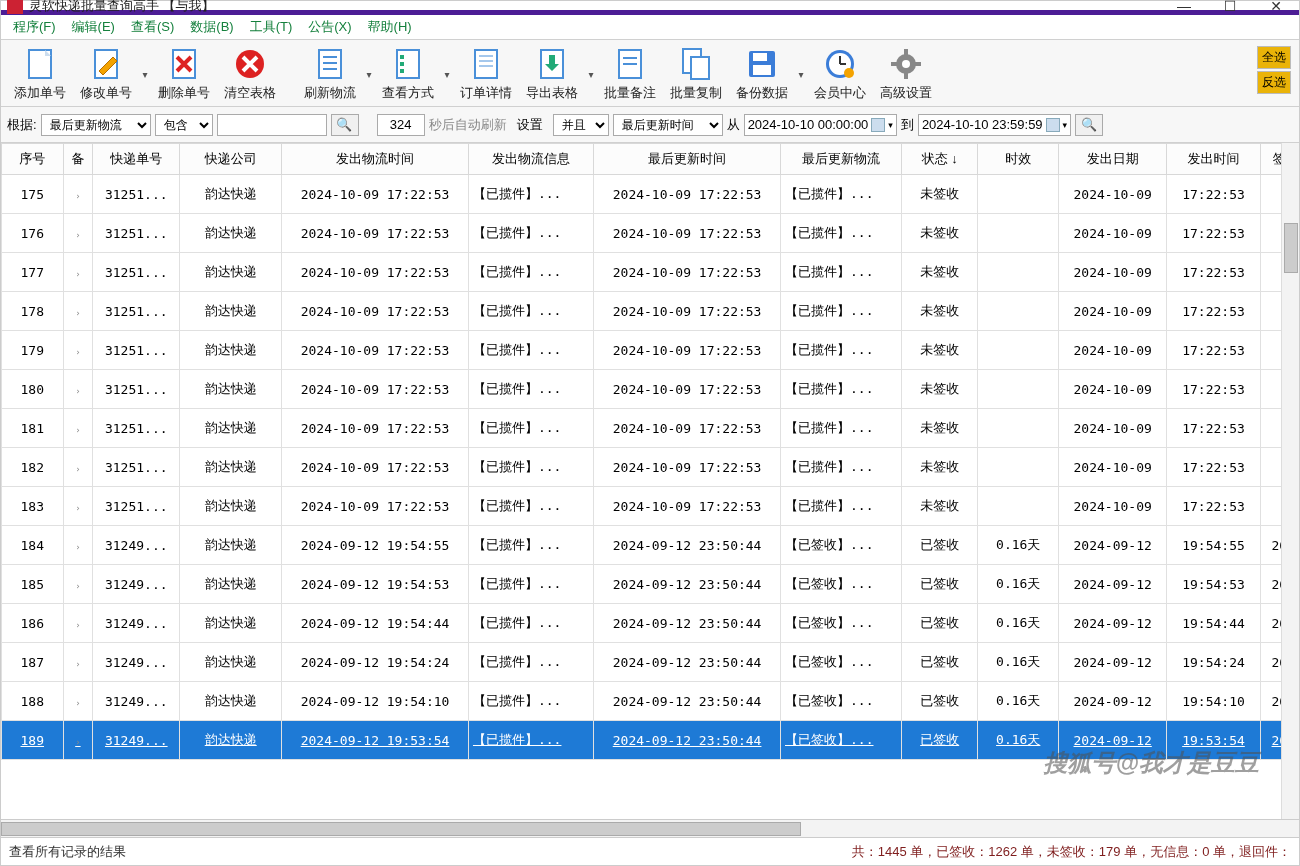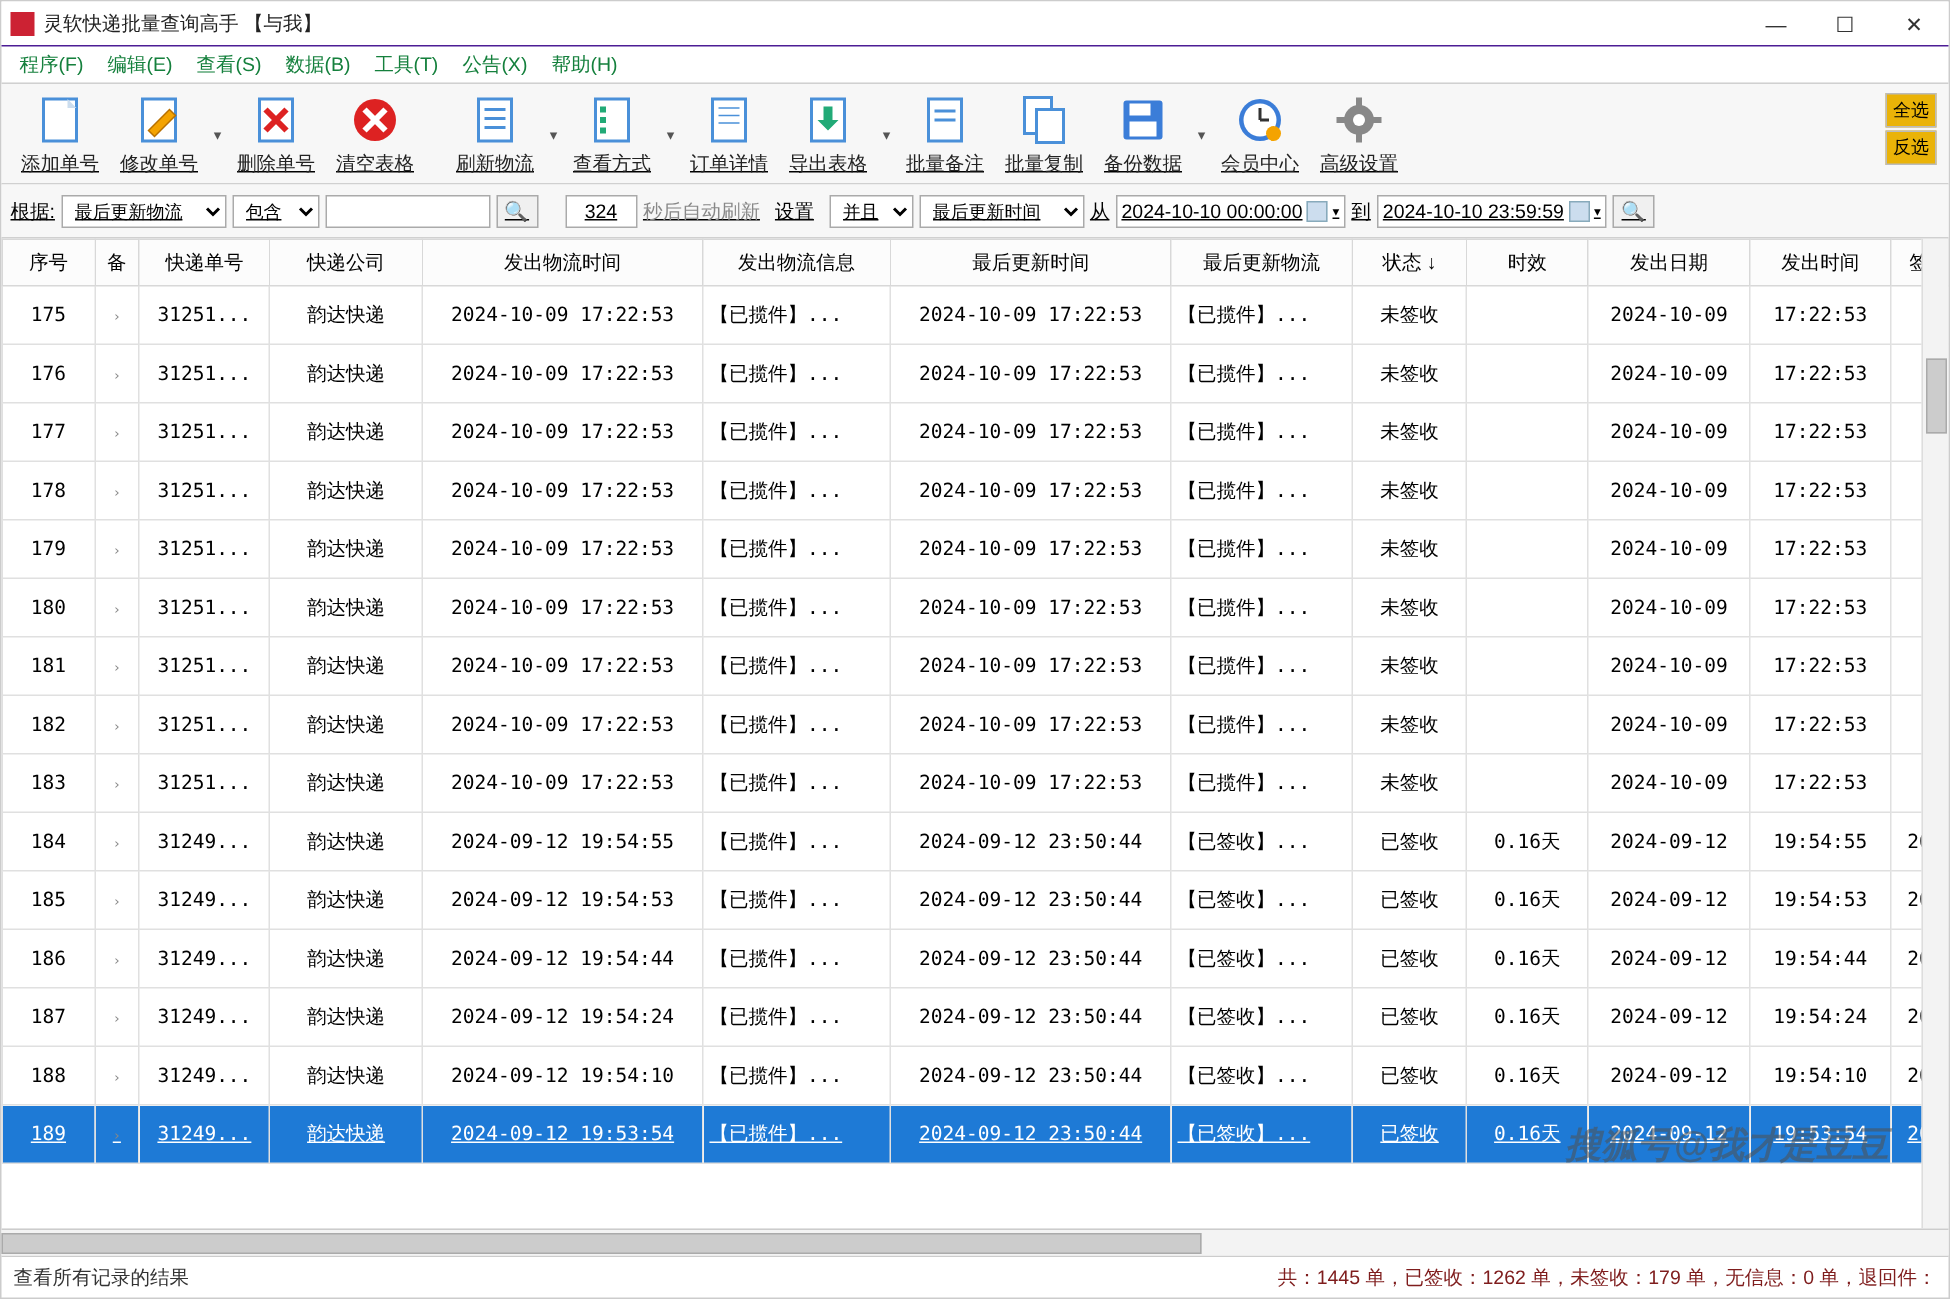--- a/index.html
+++ b/index.html
@@ -1,33 +1,33 @@
 <!DOCTYPE html>
 <html><head>
 <meta charset="utf-8">
 <style>
 * { margin: 0; padding: 0; box-sizing: border-box; }
 body { font-family: "Microsoft YaHei", "SimSun", Arial, sans-serif; font-size: 12px; background: #fff; overflow: hidden; }
 .window { width: 1300px; height: 866px; display: flex; flex-direction: column; background: #fff; border: 1px solid #ccc; }
-.titlebar { height: 30px; display: flex; align-items: center; background: #fff; border-bottom: 1px solid #4c1d95; }
+.titlebar { height: 14px; display: flex; align-items: center; background: #fff; border-bottom: 5px solid #4c1d95; }
 .titlebar-icon { width: 16px; height: 16px; margin: 0 6px; background: #c23; display: inline-block; }
 .titlebar-title { flex: 1; font-size: 13px; color: #222; }
 .win-btns { display: flex; }
 .win-btn { width: 46px; height: 30px; display: flex; align-items: center; justify-content: center; font-size: 14px; color: #333; cursor: default; }
 .menubar { height: 24px; display: flex; align-items: center; padding: 0 6px; gap: 4px; }
 .menubar span { padding: 2px 6px; cursor: default; font-size: 13px; color: #15803d; }
 .toolbar { display: flex; align-items: stretch; border-top: 1px solid #d0d0d0; border-bottom: 1px solid #d0d0d0; background: #f7f7f7; padding: 4px 6px 2px; }
 .tbgroup { display: flex; align-items: center; }
-.tbtn { display: flex; flex-direction: column; align-items: center; justify-content: center; width: 66px; padding: 2px 0; cursor: default; text-decoration: underline; }
+.tbtn { display: flex; flex-direction: column; align-items: center; justify-content: center; width: 66px; padding: 2px 0; cursor: default; }
 .tbtn .ticon { width: 36px; height: 36px; display:flex; align-items:center; justify-content:center; }
 .tbtn .tlabel { font-size: 13px; color: #222; margin-top: 2px; }
 .tdrop { width: 12px; display:flex; align-items:center; justify-content:center; color:#555; font-size:10px; }
 .side-btns { margin-left: auto; display:flex; flex-direction:column; gap:2px; padding:2px; }
 .side-btn { background: #eab308; border:1px solid #bbb; padding: 2px 4px; font-size:12px; cursor:default; }
-.filterbar { height: 36px; display:flex; align-items:center; padding: 0 6px; gap:4px; background:#f7f7f7; border-bottom:1px solid #d0d0d0; font-size:13px;text-decoration:underline; }
+.filterbar { height: 36px; display:flex; align-items:center; padding: 0 6px; gap:4px; background:#f7f7f7; border-bottom:1px solid #d0d0d0; font-size:13px; }
 .filterbar select, .filterbar input[type=text] { font-size:12px; height:22px; border:1px solid #aaa; padding:0 4px; background:#fff; }
 .searchbox { width: 110px; }
 .btn-sm { height:22px; width:28px; border:1px solid #aaa; background:#f0f0f0; display:flex; align-items:center; justify-content:center; cursor:default; }
 .countbox { width:48px; background:#fff; border:1px solid #aaa; height:22px; display:flex; align-items:center; justify-content:center; }
 .gray { color:#888; }
 .datectl { display:flex; align-items:center; border:1px solid #aaa; background:#fff; height:22px; padding:0 3px; gap:3px; }
 .datectl .cal { width:14px; height:14px; background:#cde; border:1px solid #8ab; }
 .table-wrap { flex:1; overflow:auto; position:relative; }
 table { border-collapse: collapse; width: 100%; table-layout: fixed; }
 th { background:#fcfcfc; border:1px solid #d8d8d8; font-weight:normal; font-size:13px; padding:6px 4px; white-space:nowrap; overflow:hidden; text-overflow:ellipsis; position:sticky; top:0; }

